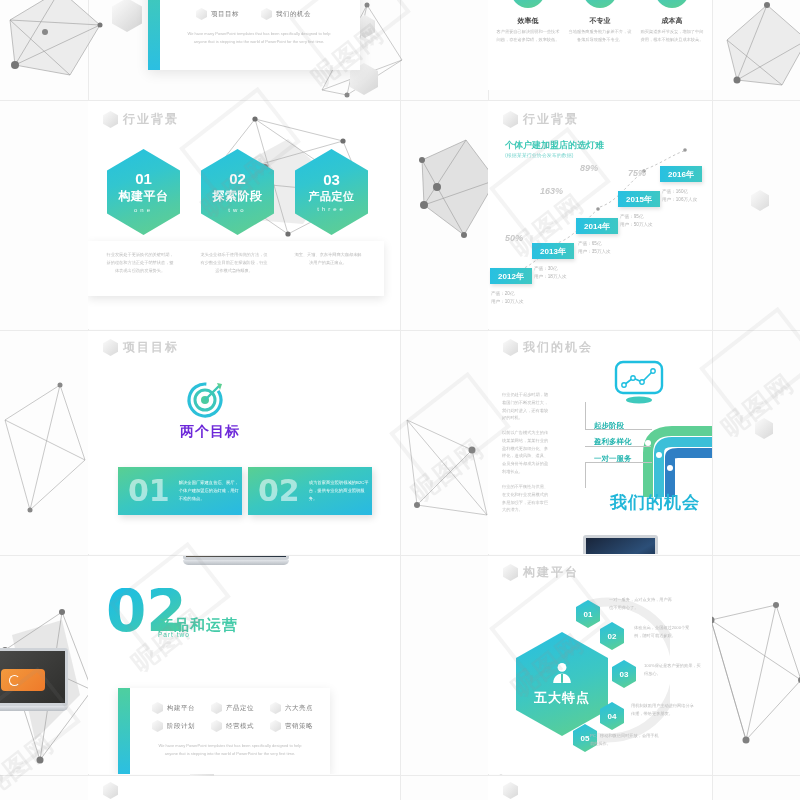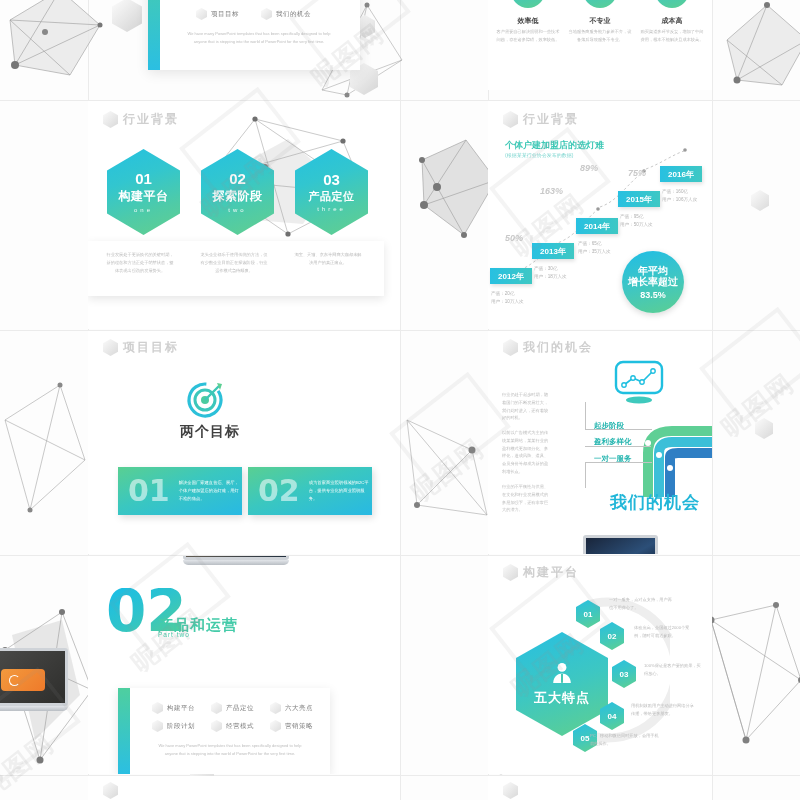--- a/index.html
+++ b/index.html
@@ -358,41 +358,36 @@
     </div>
     <div class="vals" style="left:132px;top:112px;">
       <div>产值：95亿</div>
       <div>用户：50万人次</div>
     </div>
     <div class="vals" style="left:174px;top:87px;">
       <div>产值：160亿</div>
       <div>用户：106万人次</div>
     </div>
 
-    <div class="avgcirc" style="left:134px;top:150px;">
-      <div class="a">年平均</div>
-      <div class="a">增长率超过</div>
-      <div class="b">83.5%</div>
-    </div>
   </div>
 
   <div class="slide" style="left:88px;top:331px;width:312px;height:223px;">
     <div class="sld-head" style="left:15px;top:8px;">
       <span class="hx"></span>
       <span class="ttl">项目目标</span>
     </div>
 
     <svg style="position:absolute;left:98px;top:48px;" width="40" height="40" viewBox="0 0 40 40">
       <circle cx="19" cy="21" r="16" fill="none" stroke="#2cc0d9" stroke-width="3.2" stroke-dasharray="86 14" transform="rotate(-35 19 21)"></circle>
       <circle cx="19" cy="21" r="10" fill="none" stroke="#3cc7bb" stroke-width="3"></circle>
       <circle cx="19" cy="21" r="4" fill="#4ccb9f"></circle>
       <path d="M19,21 L33,7" stroke="#3dc7b6" stroke-width="2.4" fill="none"></path>
       <path d="M31,4 L36,5 L34,11 Z" fill="#5ccf93"></path>
     </svg>
-    <div style="position:absolute;left:88px;top:92px;width:68px;text-align:center;font-size:14px;font-weight:bold;color:#404040;letter-spacing:1px;">两个目标</div>
+    <div style="position:absolute;left:88px;top:92px;width:68px;text-align:center;font-size:14px;font-weight:bold;color:#6d28d9;letter-spacing:1px;">两个目标</div>
 
     <div class="goalbar" style="left:30px;top:136px;width:124px;">
       <div class="gnum">01</div>
       <div class="gtxt" style="width:68px;">解决全国厂家建直营店、展厅，个体户建加盟店的选灯难，用灯不准的痛点。</div>
     </div>
     <div class="goalbar" style="left:160px;top:136px;width:124px;">
       <div class="gnum">02</div>
       <div class="gtxt" style="width:68px;">成为首家商业照明领域的B2C平台，提供专业化的商业照明服务。</div>
     </div>
   </div>

